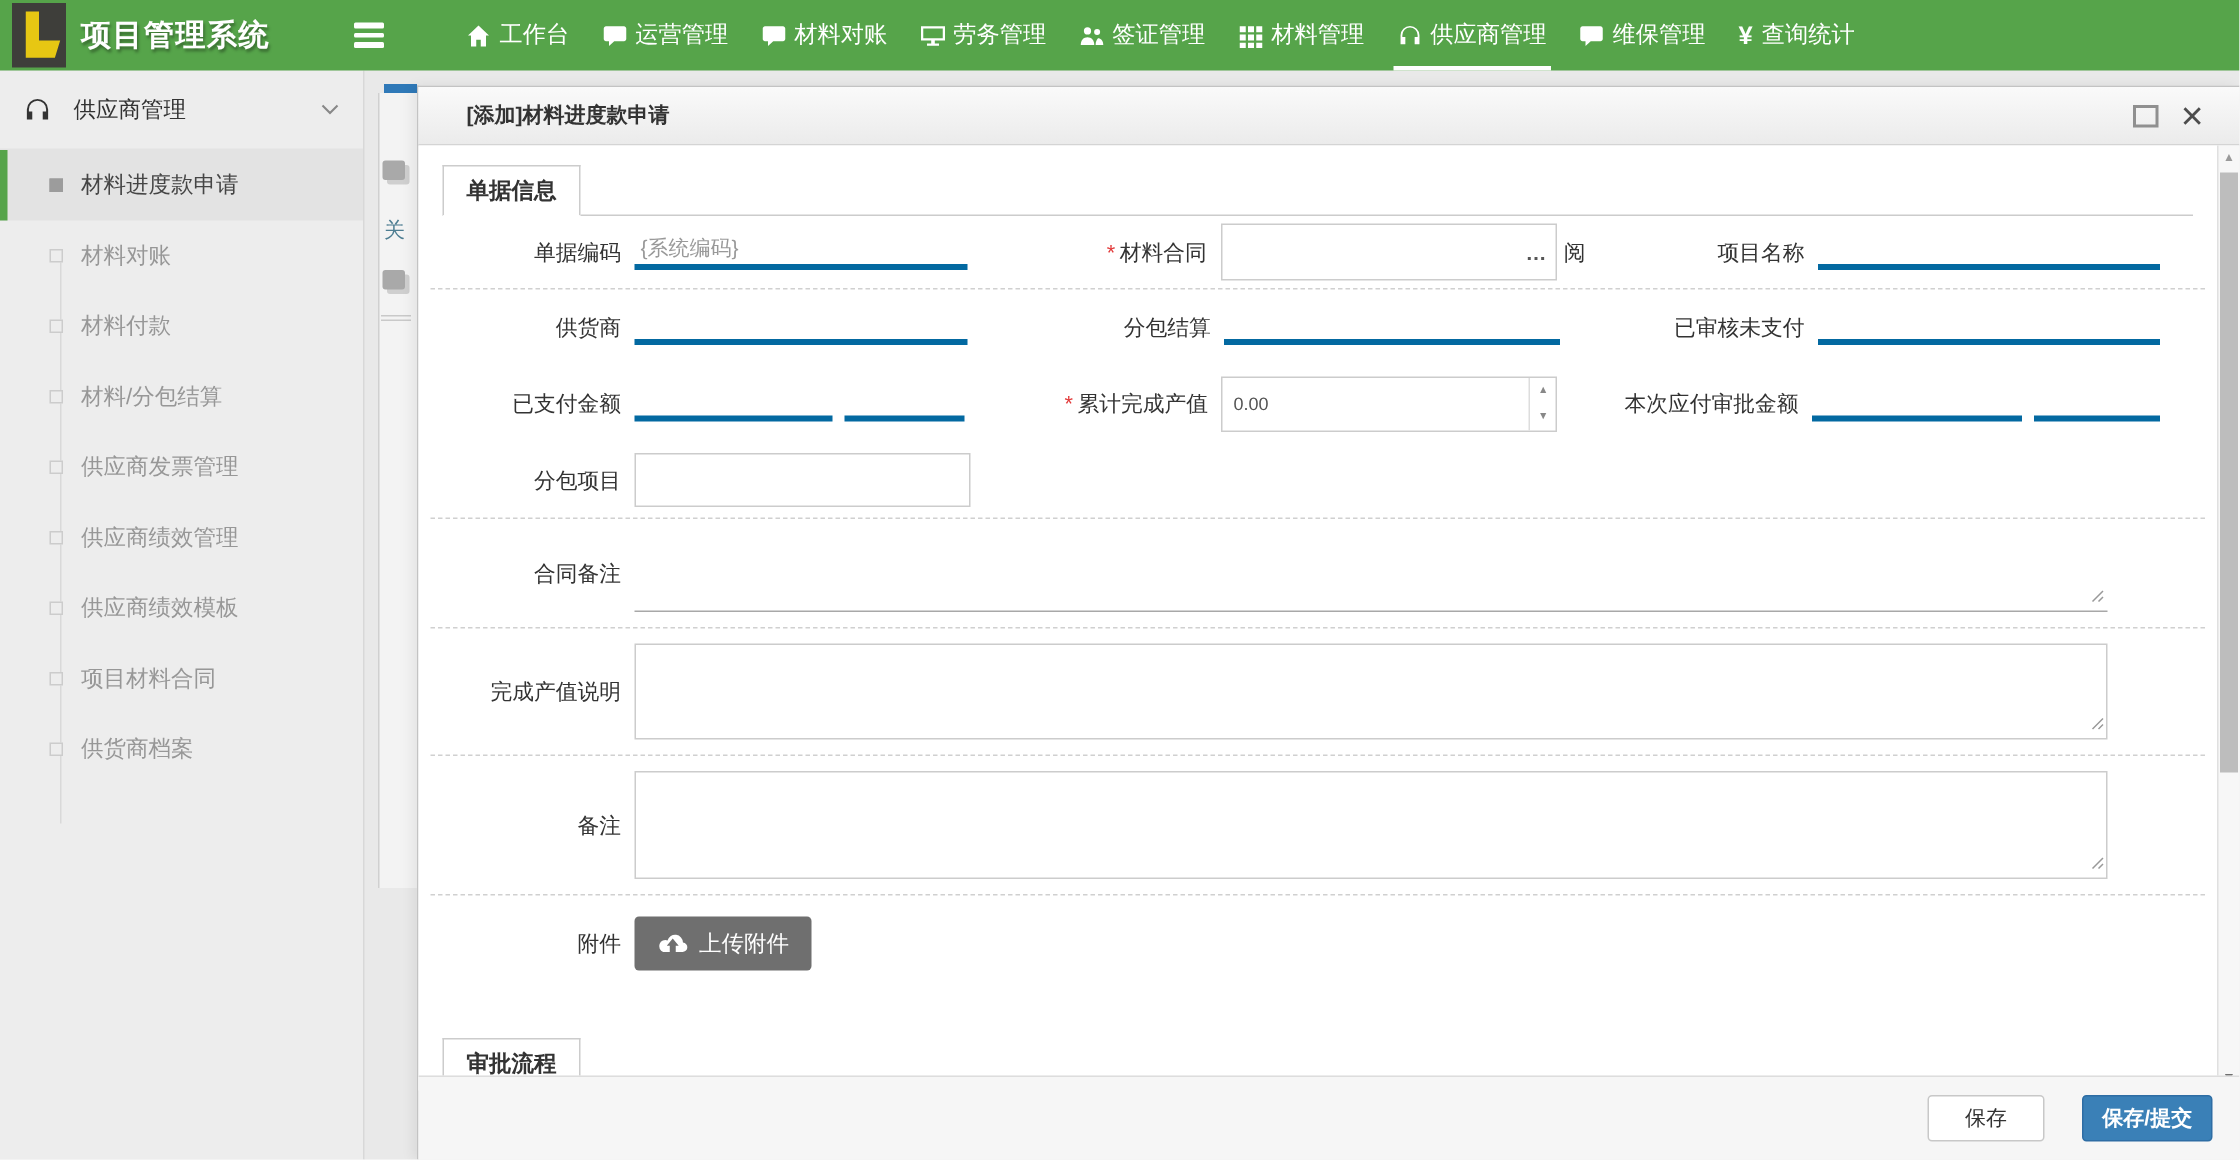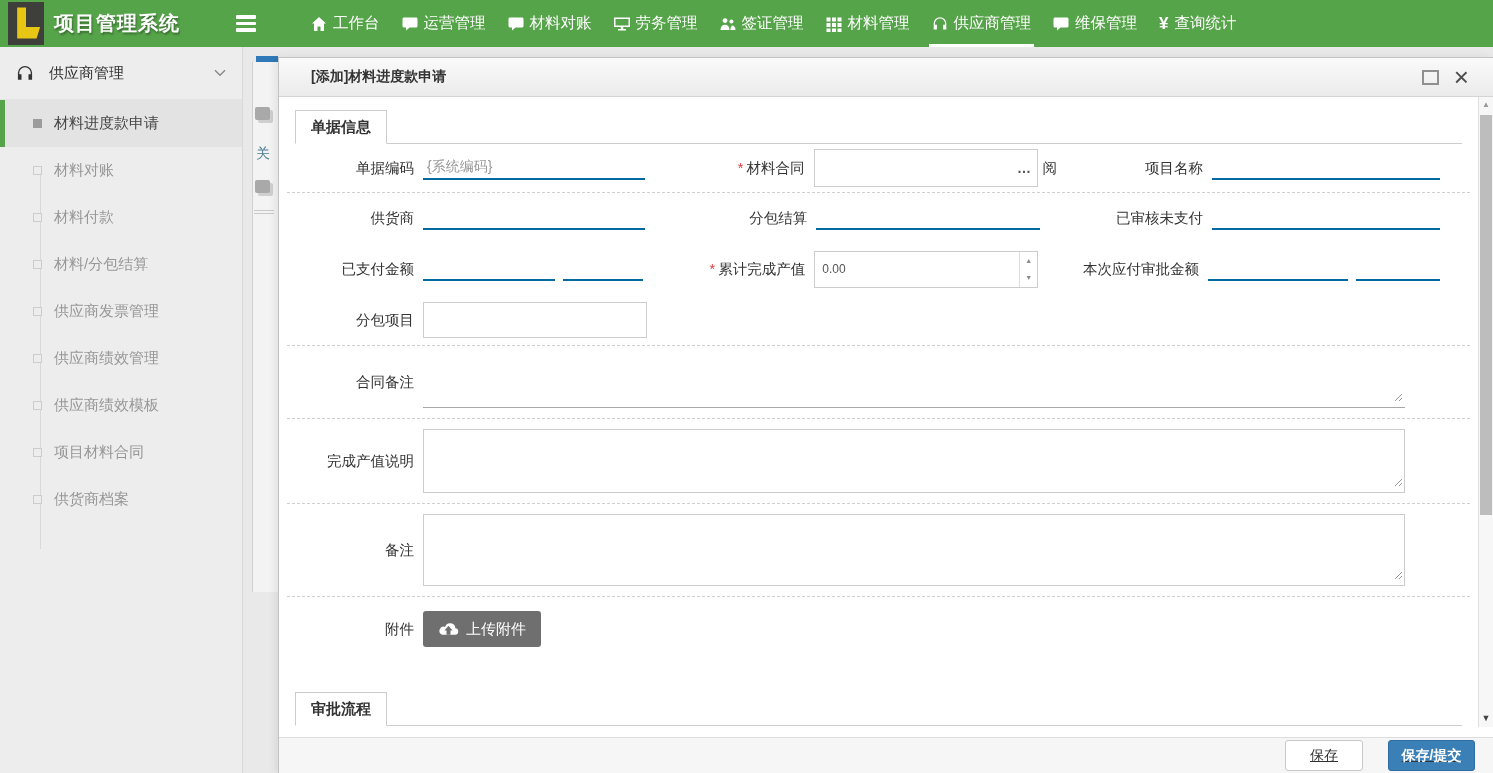--- a/index.html
+++ b/index.html
@@ -45,39 +45,39 @@
   .m-actions{margin-left:auto;display:flex;align-items:center;gap:15px;margin-right:10px;}
   .max-btn{width:13px;height:11px;border:2px solid #909090;cursor:pointer;}
   .close-btn{font-size:26px;color:#4d4d4d;line-height:20px;cursor:pointer;font-weight:400;}
   .m-body{position:absolute;top:39px;left:0;right:15px;bottom:46px;background:#fff;overflow:hidden;}
   
   .scrollbar{position:absolute;top:39px;right:0;bottom:46px;width:15px;background:#f7f7f7;border-left:1px solid #e0e0e0;box-sizing:border-box;}
   .sc-up{position:absolute;top:3px;left:0;right:0;text-align:center;font-size:8px;color:#999;cursor:pointer;}
   .sc-thumb{position:absolute;top:18px;left:1px;width:12px;height:400px;background:#bdbdbd;cursor:pointer;}
   .sc-down{position:absolute;bottom:4px;left:0;right:0;text-align:center;font-size:9px;color:#444;cursor:pointer;}
   
-  .m-footer{position:absolute;left:0;right:0;bottom:0;height:36px;background:#f6f6f6;border-top:1px solid #ddd;display:flex;align-items:center;justify-content:flex-end;gap:25px;padding-right:18px;box-sizing:border-box;text-decoration:underline;}
+  .m-footer{position:absolute;left:0;right:0;bottom:0;height:56px;background:#f6f6f6;border-top:1px solid #ddd;display:flex;align-items:center;justify-content:flex-end;gap:25px;padding-right:18px;box-sizing:border-box;}
   .btn-save{width:78px;height:31px;background:#fff;border:1px solid #c8c8c8;border-radius:3px;font-size:14px;color:#333;font-family:inherit;cursor:pointer;}
   .btn-submit{width:87px;height:31px;background:#3a80b7;border:1px solid #2e6da4;border-radius:3px;color:#fff;font-weight:bold;font-size:14px;font-family:inherit;cursor:pointer;}
   
   .tabbar{margin:13px 16px 0;border-bottom:1px solid #ccc;display:flex;height:33px;}
   .tab{background:#fff;border:1px solid #ccc;border-bottom:1px solid #fff;margin-bottom:-1px;padding:0 15px;display:flex;align-items:center;font-weight:bold;font-size:15px;cursor:pointer;}
   .tabbar2{margin-top:45px;}
   
   .frow{display:flex;align-items:center;margin:0 38px 0 20px;}
   .h48{height:48px}.h50{height:50px}.h52{height:52px}
   .sep{border-bottom:1px dashed #d0d0d0;margin:0 8px;}
   .cell{display:flex;align-items:center;}
   .c1{width:372px;}.c1 .lab{width:115px;}
   .c2{width:398px;}.c2 .lab{width:142px;}
   .c3{flex:1;}.c3 .lab{width:146px;}
   .lab{text-align:right;font-size:14.5px;color:#333;white-space:nowrap;flex:none;}
   .lab + *{margin-left:9px;}
   .req{color:#e23b3b;margin-right:3px;}
-  .ul-input{border:none;border-bottom:2px solid #0369a1;height:24px;font-size:14px;color:#999;outline:none;background:transparent;padding:0 4px;box-sizing:border-box;font-family:inherit;}
+  .ul-input{border:none;border-bottom:4px solid #0369a1;height:24px;font-size:14px;color:#999;outline:none;background:transparent;padding:0 4px;box-sizing:border-box;font-family:inherit;}
   .gap8{margin-left:8px;}
   .w222{width:222px}.w228{width:228px}.w224{width:224px}.w132{width:132px}.w80{width:80px}.w140{width:140px}.w84{width:84px}
   .box{border:1px solid #ccc;display:flex;align-items:center;background:#fff;box-sizing:border-box;}
   .box input{border:none;outline:none;flex:1;height:100%;padding:0 7px;font-size:12px;color:#555;min-width:0;background:transparent;font-family:inherit;}
   .h38{height:38px}.h36{height:36px}.h37{height:37px}
   .picker{width:24px;text-align:center;color:#555;font-weight:bold;cursor:pointer;font-size:14px;letter-spacing:1px;flex:none;}
   .suffix{margin-left:5px;color:#333;font-size:14.5px;}
   .spin-col{width:17px;height:100%;border-left:1px solid #ddd;display:flex;flex-direction:column;flex:none;}
   .spin-col span{flex:1;display:flex;align-items:center;justify-content:center;font-size:7px;color:#888;cursor:pointer;}
   .tarow{display:flex;align-items:center;margin:10px 73px 10px 20px;}

